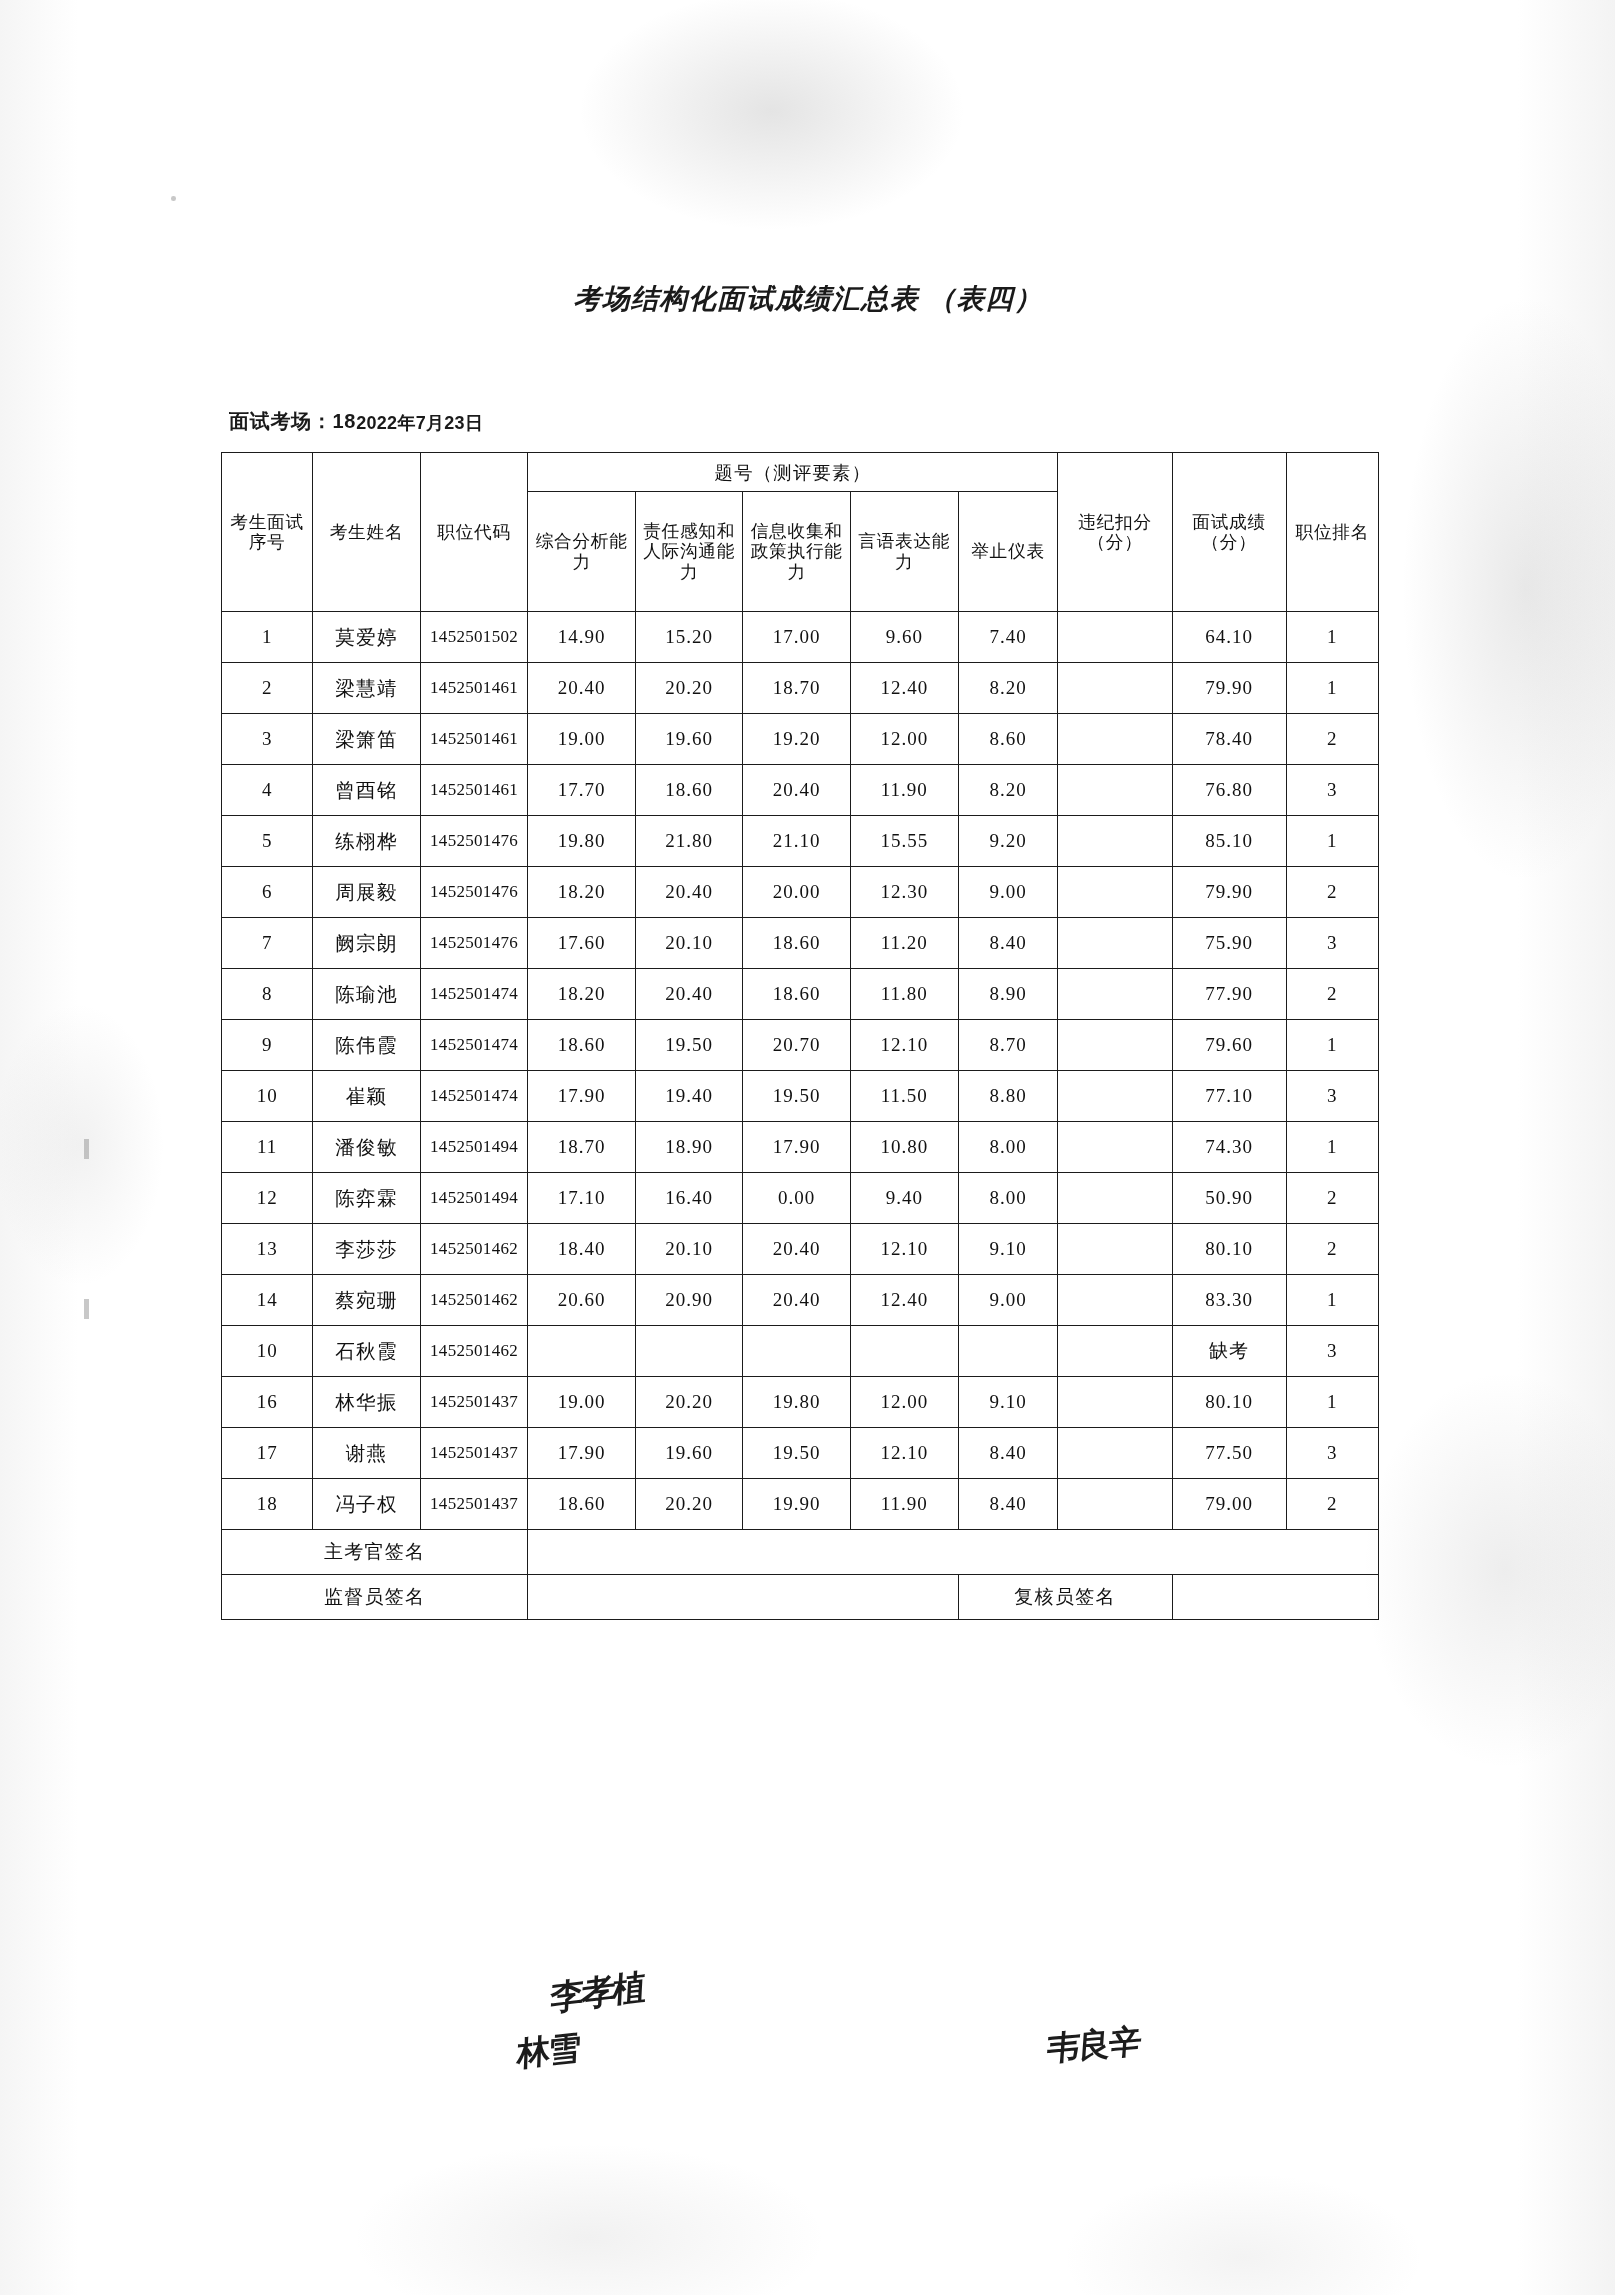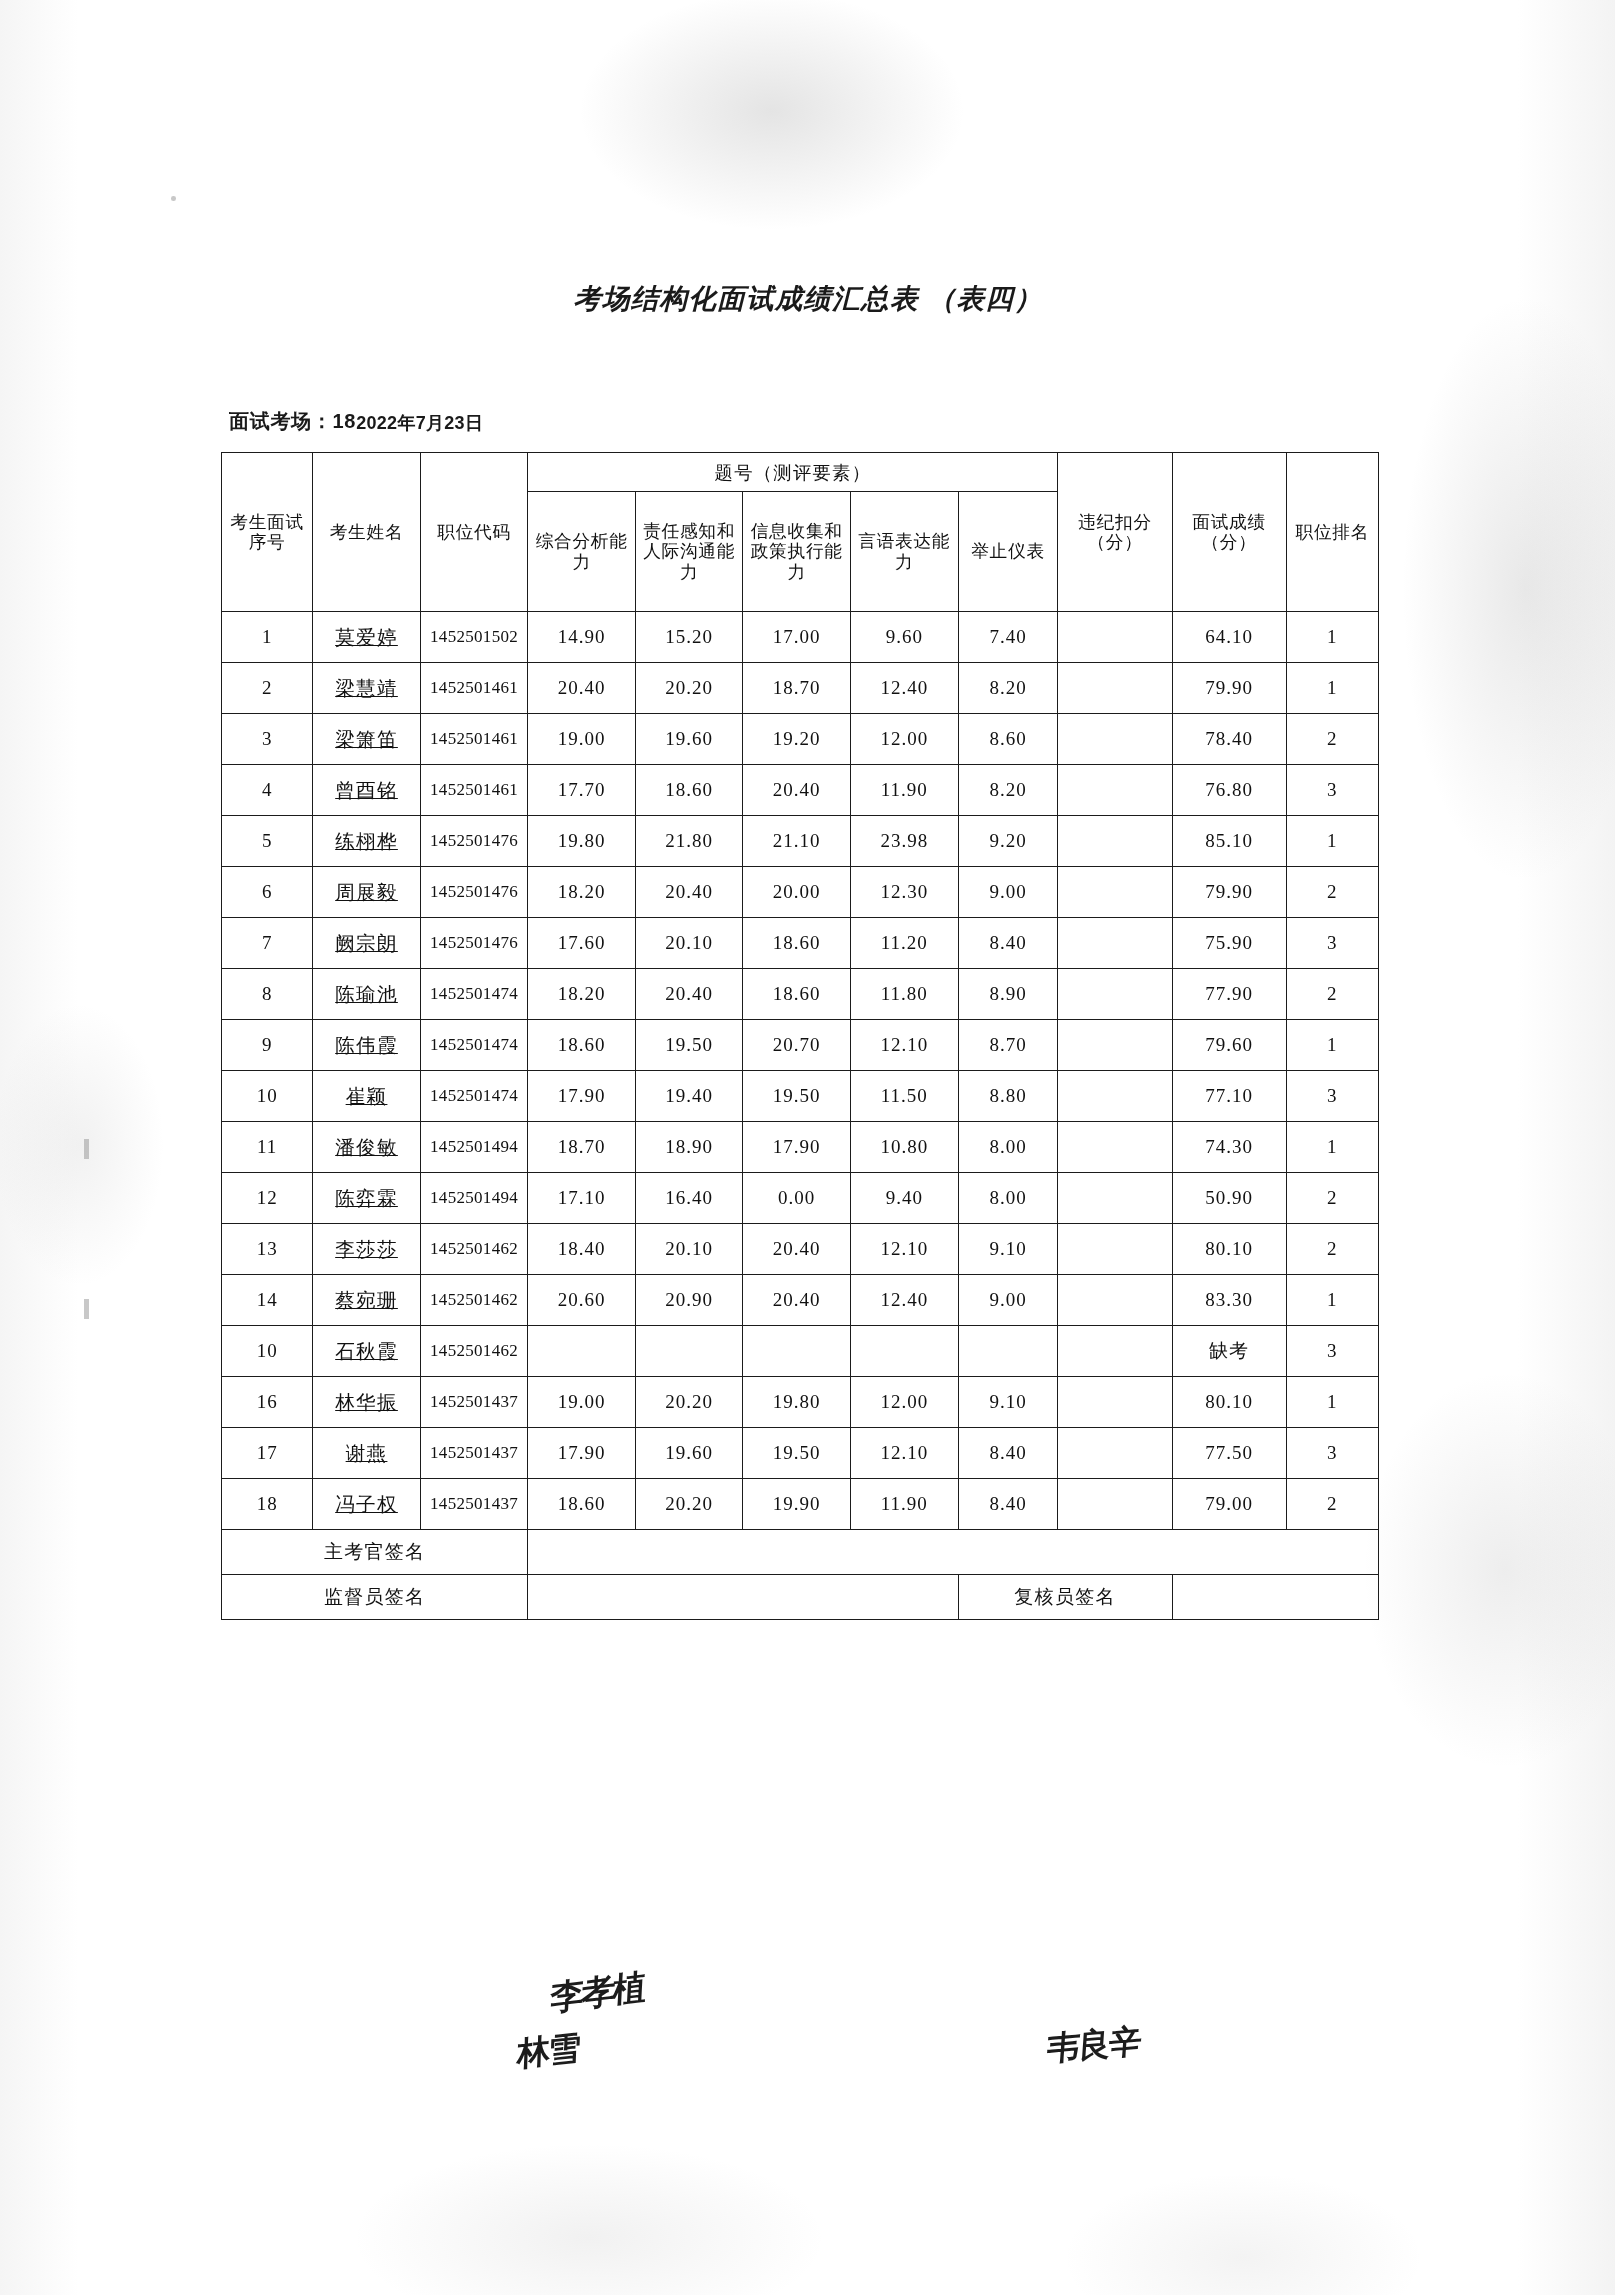--- a/index.html
+++ b/index.html
@@ -100,21 +100,20 @@
   .num {
     font-family: "Liberation Serif", serif;
     font-size: 19px;
     letter-spacing: 1px;
   }
   .name {
     font-family: "Liberation Sans", sans-serif;
     font-size: 19.6px;
     letter-spacing: 1.3px;
     font-weight: 500;
-    text-decoration: underline;
   }
   .code {
     font-family: "Liberation Serif", serif;
     font-size: 17px;
     line-height: 1.12;
     letter-spacing: 0.3px;
     word-break: break-all;
     padding: 0 2.6px;
   }
   tr.data-row td { height: 50px; }
@@ -265,21 +264,21 @@
         <td class="num">76.80</td>
         <td class="num">3</td>
       </tr>
       <tr class="data-row">
         <td class="num">5</td>
         <td class="name">练栩桦</td>
         <td class="code">1452501476</td>
         <td class="num">19.80</td>
         <td class="num">21.80</td>
         <td class="num">21.10</td>
-        <td class="num">23.98</td>
+        <td class="num">15.55</td>
         <td class="num">9.20</td>
         <td class="num"></td>
         <td class="num">85.10</td>
         <td class="num">1</td>
       </tr>
       <tr class="data-row">
         <td class="num">6</td>
         <td class="name">周展毅</td>
         <td class="code">1452501476</td>
         <td class="num">18.20</td>

